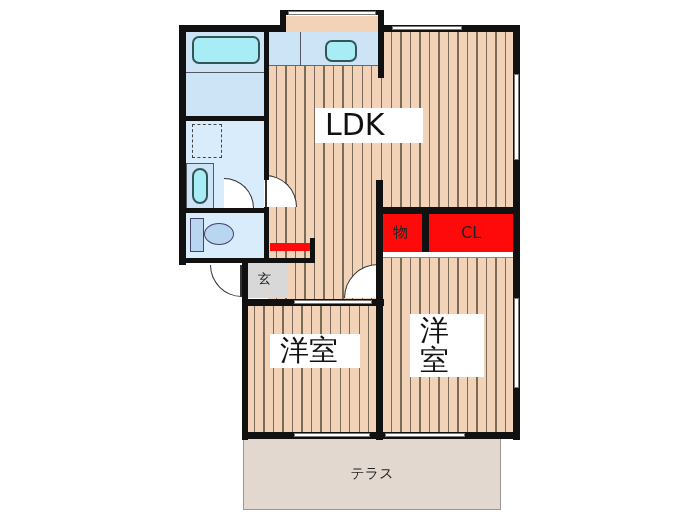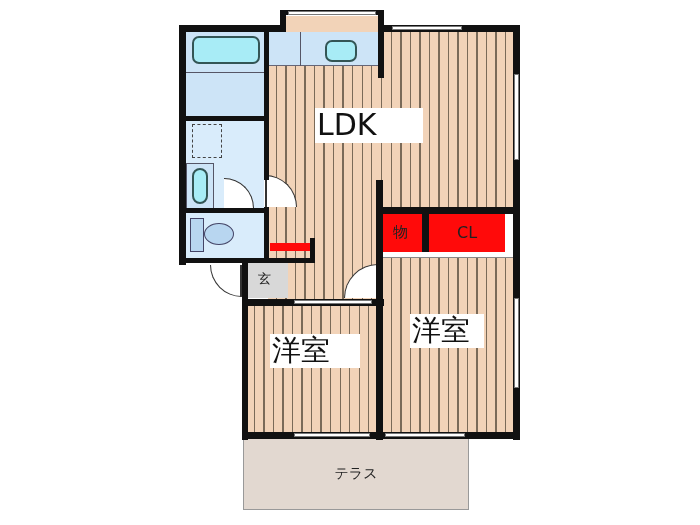--- a/index.html
+++ b/index.html
@@ -4,30 +4,30 @@
 <style>
   * { box-sizing: border-box; margin: 0; padding: 0; }
   body { width: 700px; height: 525px; background: #ffffff; position: relative; overflow: hidden; font-family: "DejaVu Sans", sans-serif; }
   .abs { position: absolute; }
   .wall { position: absolute; background: #111; }
   .floor { position: absolute; background-color: #f2d3b8;
     background-image: repeating-linear-gradient(90deg, transparent 0px, transparent 8px, #7a6a58 8px, #7a6a58 9.5px); }
   .wet { position: absolute; background: #cde4f7; }
   .wet2 { position: absolute; background: #d9ecfb; }
   .red { position: absolute; background: #ff0a0a; }
-  .label { position: absolute; background: #fff; color: #111; line-height: 1.02; padding: 2px 2px; }
+  .label { position: absolute; background: #fff; color: #111; line-height: 1.02; padding: 2px 10px; }
   .win { position: absolute; background: #fff; border: 1px solid #777; }
   .tub { position: absolute; background: #a8ecf6; border: 2px solid #355; border-radius: 7px; }
 </style>
 </head>
 <body>
 
 <div class="abs" style="left:0;top:0;width:700px;height:525px;">
 
-  <div class="abs" style="left:243px;top:438px;width:226px;height:72px;background:#e2d8d0;border:1.5px solid #999;border-top:none;">
+  <div class="abs" style="left:243px;top:438px;width:258px;height:72px;background:#e2d8d0;border:1.5px solid #999;border-top:none;">
     <span class="abs" style="left:0;right:0;top:27px;text-align:center;font-size:14px;color:#222;">テラス</span>
   </div>
 
   <div class="floor" style="left:268px;top:66px;width:115px;height:234px;"></div>
   <div class="floor" style="left:383px;top:32px;width:130px;height:178px;"></div>
   <div class="abs" style="left:284px;top:16px;width:98px;height:16px;background:#f2d3b8;"></div>
   <div class="floor" style="left:246px;top:306px;width:130px;height:126px;"></div>
   <div class="floor" style="left:383px;top:258px;width:130px;height:174px;"></div>
 
   <div class="wet" style="left:268px;top:32px;width:114px;height:34px;border-bottom:1px solid #667;"></div>
@@ -46,21 +46,21 @@
   <div class="abs" style="left:190px;top:218px;width:14px;height:34px;background:#b8d6f0;border:1px solid #446;"></div>
   <div class="abs" style="left:204px;top:223px;width:30px;height:22px;background:#b8d6f0;border:1.5px solid #446;border-radius:50%;"></div>
 
   <div class="abs" style="left:248px;top:262px;width:40px;height:36px;background:#d8d8d8;"></div>
   <span class="abs" style="left:258px;top:270px;font-size:13px;color:#222;">玄</span>
 
   <div class="red" style="left:270px;top:243px;width:40px;height:8px;"></div>
   <div class="red" style="left:383px;top:214px;width:39px;height:38px;">
     <span class="abs" style="left:10px;top:9px;font-size:15px;color:#222;">物</span>
   </div>
-  <div class="red" style="left:429px;top:214px;width:76px;height:38px;">
+  <div class="red" style="left:429px;top:214px;width:84px;height:38px;">
     <span class="abs" style="left:0;right:0;top:9px;text-align:center;font-size:16px;color:#222;">CL</span>
   </div>
   <div class="abs" style="left:383px;top:252px;width:130px;height:6px;background:#fff;border-bottom:1px solid #888;"></div>
 
   <div class="abs" style="left:224px;top:178px;width:30px;height:30px;border:1.5px solid #333;border-left:none;border-bottom:none;border-radius:0 30px 0 0;background:#fff;"></div>
   <div class="abs" style="left:265px;top:175px;width:32px;height:32px;border:1.5px solid #333;border-left:2px solid #333;border-bottom:none;border-radius:0 32px 0 0;background:#fff;"></div>
   <div class="abs" style="left:210px;top:265px;width:32px;height:32px;border:1.5px solid #333;border-right:2px solid #333;border-top:none;border-radius:0 0 0 32px;background:#fff;"></div>
   <div class="abs" style="left:344px;top:264px;width:34px;height:34px;border:1.5px solid #333;border-right:2px solid #333;border-bottom:none;border-radius:34px 0 0 0;background:#fff;"></div>
 
   <div class="wall" style="left:179px;top:25px;width:7px;height:240px;"></div>

